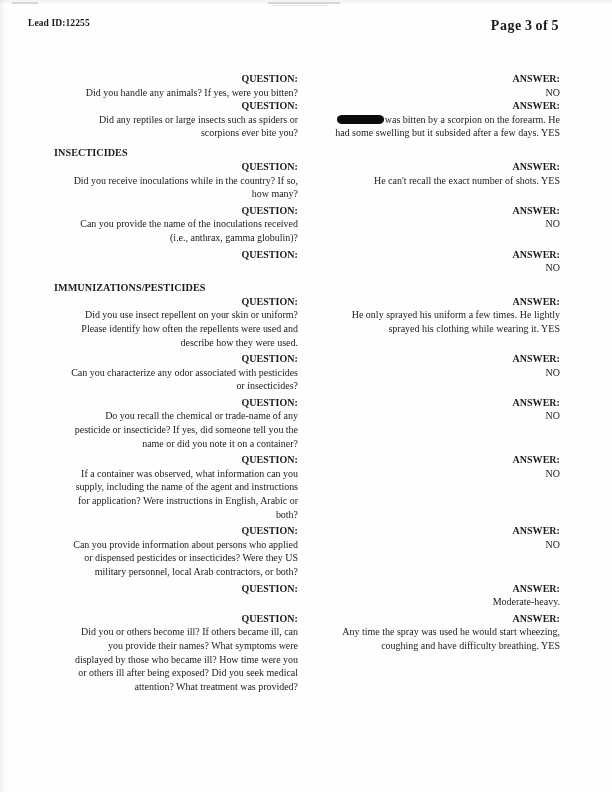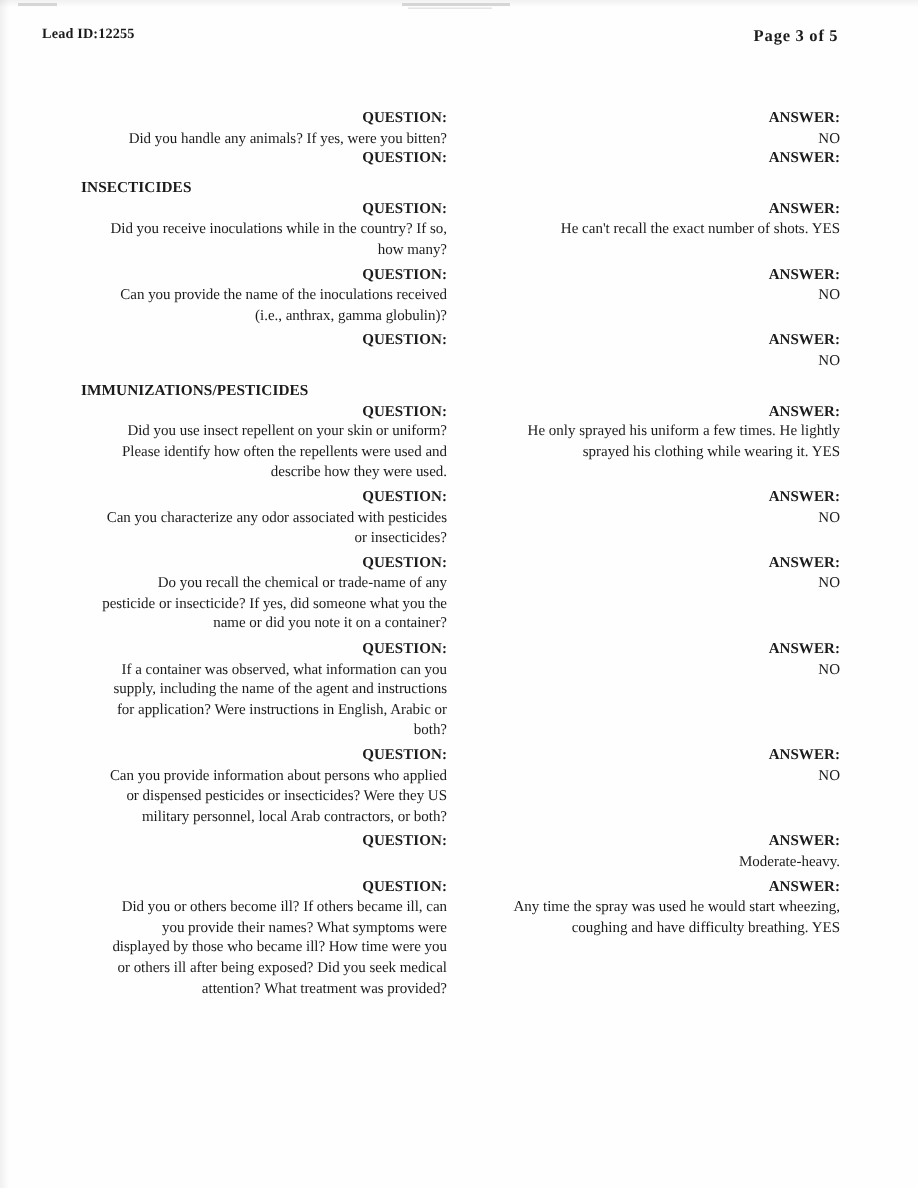--- a/index.html
+++ b/index.html
@@ -61,21 +61,21 @@
     left: 0;
     top: 0;
     font-size: 9.5px;
     letter-spacing: .1px;
     white-space: nowrap;
   }
   .page-no {
     position: absolute;
     right: 22px;
     top: 0;
-    font-size: 11px;
+    font-size: 14px;
     letter-spacing: .6px;
     white-space: nowrap;
   }
   .page-no .num { padding: 0 3px; }
 
   
   .content {
     position: absolute;
     left: 54px;
     top: 72px;
@@ -153,23 +153,27 @@
       </div>
       <div class="a-col">
         <div class="label">ANSWER:</div>
         <div class="text">NO</div>
       </div>
     </div>
 
     <div class="qa-row">
       <div class="q-col">
         <div class="label">QUESTION:</div>
-      </div>
-      <div class="a-col">
-        <div class="label">ANSWER:</div>
+        <div class="text">Did any reptiles or large insects such as spiders or
+scorpions ever bite you?</div>
+      </div>
+      <div class="a-col">
+        <div class="label">ANSWER:</div>
+        <div class="text"><span class="redaction"></span><span>was bitten by a scorpion on the forearm.  He
+had some swelling but it subsided after a few days. YES</span></div>
       </div>
     </div>
 
     <div class="section-head">INSECTICIDES</div>
 
     <div class="qa-row">
       <div class="q-col">
         <div class="label">QUESTION:</div>
         <div class="text">Did you receive inoculations while in the country?  If so,
 how many?</div>
@@ -235,21 +239,21 @@
         <div class="text">NO</div>
       </div>
     </div>
 
     <div class="spacer-3"></div>
 
     <div class="qa-row">
       <div class="q-col">
         <div class="label">QUESTION:</div>
         <div class="text">Do you recall the chemical or trade-name of any
-pesticide or insecticide?  If yes, did someone what you the
+pesticide or insecticide?  If yes, did someone tell you the
 name or did you note it on a container?</div>
       </div>
       <div class="a-col">
         <div class="label">ANSWER:</div>
         <div class="text">NO</div>
       </div>
     </div>
 
     <div class="spacer-3"></div>
 

